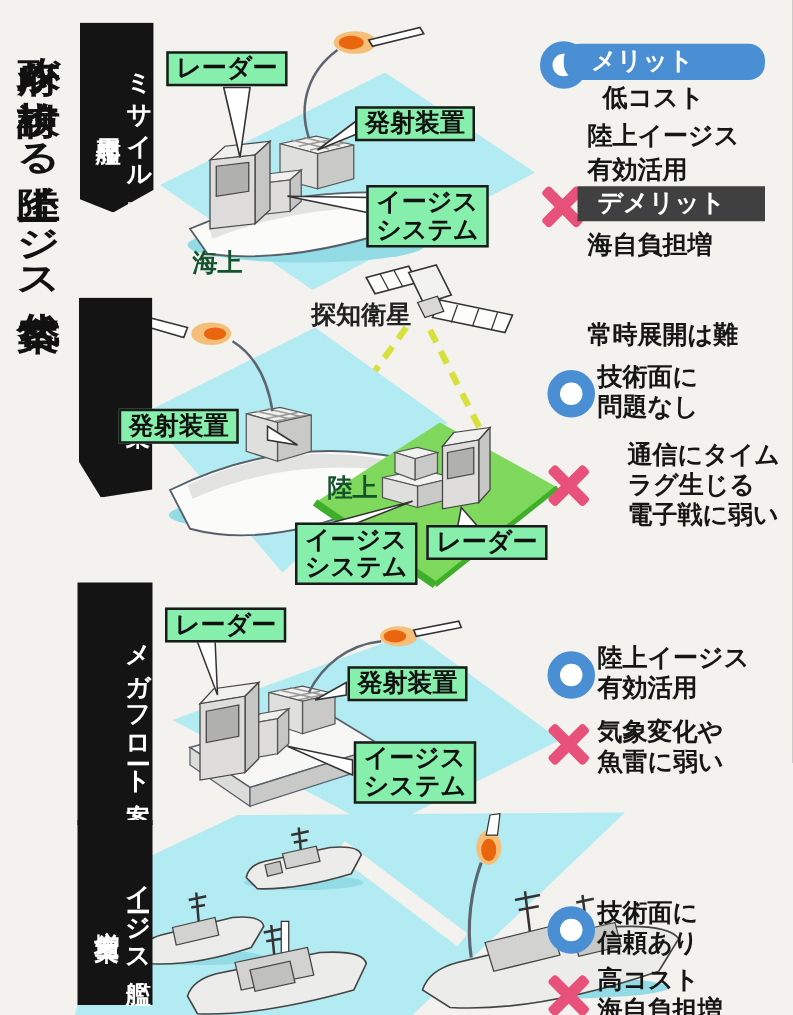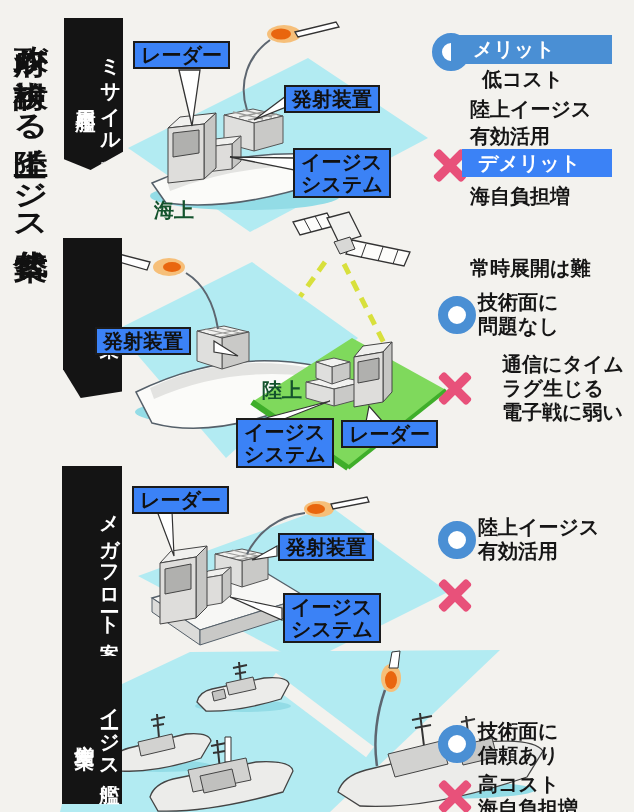--- a/index.html
+++ b/index.html
@@ -4,29 +4,29 @@
 <style>
   html,body{margin:0;padding:0;}
   body{font-family:"Liberation Sans","DejaVu Sans",sans-serif;background:#888;}
   #screen{position:relative;width:634px;height:812px;background:#f3f2ee;overflow:hidden;}
   #art{position:absolute;left:0;top:0;}
   .vtitle{position:absolute;writing-mode:vertical-rl;font-weight:bold;font-size:28px;
           color:#111;letter-spacing:1px;transform:scaleX(1.22);transform-origin:0 0;}
   .tab{position:absolute;background:#141414;color:#fff;font-weight:bold;font-size:20px;
        line-height:25px;writing-mode:vertical-rl;white-space:pre-line;letter-spacing:2px;
        padding:8px 0 4px 0;text-align:center;box-sizing:border-box;}
-  .lbl{position:absolute;background:#3b82f6;border:2px solid #1b1b1b;color:#111;font-weight:bold;
+  .lbl{position:absolute;background:#86efac;border:2px solid #1b1b1b;color:#111;font-weight:bold;
        font-size:20px;line-height:22px;padding:1px 6px;white-space:pre-line;}
   .plain{position:absolute;color:#222;font-weight:bold;font-size:20px;white-space:pre-line;}
   .geo{color:#14532d;}
   .item{position:absolute;color:#161616;font-weight:bold;font-size:20px;line-height:24px;white-space:pre-line;}
   .banner{position:absolute;color:#fff;font-weight:bold;font-size:20px;box-sizing:border-box;
           padding-left:22px;}
-  .banner.m{background:#4a8fd4;line-height:29px;}
-  .banner.d{background:#3b82f6;line-height:28px;}
+  .banner.m{background:#4a8fd4;line-height:29px;border-radius:13px;}
+  .banner.d{background:#404040;line-height:28px;}
   .ring{position:absolute;width:18px;height:18px;border:10px solid #4a8fd4;border-radius:50%;background:#fff;}
   .xmark{position:absolute;width:42px;height:42px;}
   .xmark::before,.xmark::after{content:"";position:absolute;left:1px;top:17px;width:40px;height:9px;
           border-radius:3px;background:#e8517a;}
   .xmark::before{transform:rotate(45deg);}
   .xmark::after{transform:rotate(-45deg);}
 </style>
 </head>
 <body>
 
@@ -177,20 +177,21 @@
   <div class="tab" style="left:62px;top:466px;width:60px;height:194px;">メガフロート案</div>
   <div class="tab" style="left:62px;top:656px;width:60px;height:148px;">イージス艦
 増隻案</div>
 
   <div class="lbl" style="left:133px;top:41px;">レーダー</div>
   <div class="lbl" style="left:284px;top:85px;">発射装置</div>
   <div class="lbl" style="left:293px;top:148px;">イージス
 システム</div>
   <div class="plain geo" style="left:154px;top:197px;">海上</div>
 
+  <div class="plain" style="left:249px;top:238px;">探知衛星</div>
   <div class="lbl" style="left:95px;top:327px;">発射装置</div>
   <div class="plain geo" style="left:262px;top:377px;">陸上</div>
   <div class="lbl" style="left:236px;top:418px;">イージス
 システム</div>
   <div class="lbl" style="left:341px;top:420px;">レーダー</div>
 
   <div class="lbl" style="left:132px;top:486px;">レーダー</div>
   <div class="lbl" style="left:278px;top:533px;">発射装置</div>
   <div class="lbl" style="left:283px;top:593px;">イージス
 システム</div>
@@ -210,20 +211,22 @@
 問題なし</div>
   <span class="xmark" style="left:434px;top:367px;"></span>
   <div class="item" style="left:478px;top:352px;margin-left:24px;">通信にタイム
 ラグ生じる
 電子戦に弱い</div>
 
   <span class="ring" style="left:438px;top:521px;"></span>
   <div class="item" style="left:478px;top:515px;">陸上イージス
 有効活用</div>
   <span class="xmark" style="left:434px;top:574px;"></span>
+  <div class="item" style="left:478px;top:574px;">気象変化や
+魚雷に弱い</div>
 
   <span class="ring" style="left:438px;top:725px;"></span>
   <div class="item" style="left:478px;top:719px;">技術面に
 信頼あり</div>
   <span class="xmark" style="left:434px;top:775px;"></span>
   <div class="item" style="left:478px;top:772px;">高コスト
 海自負担増</div>
 
 </div>
 

